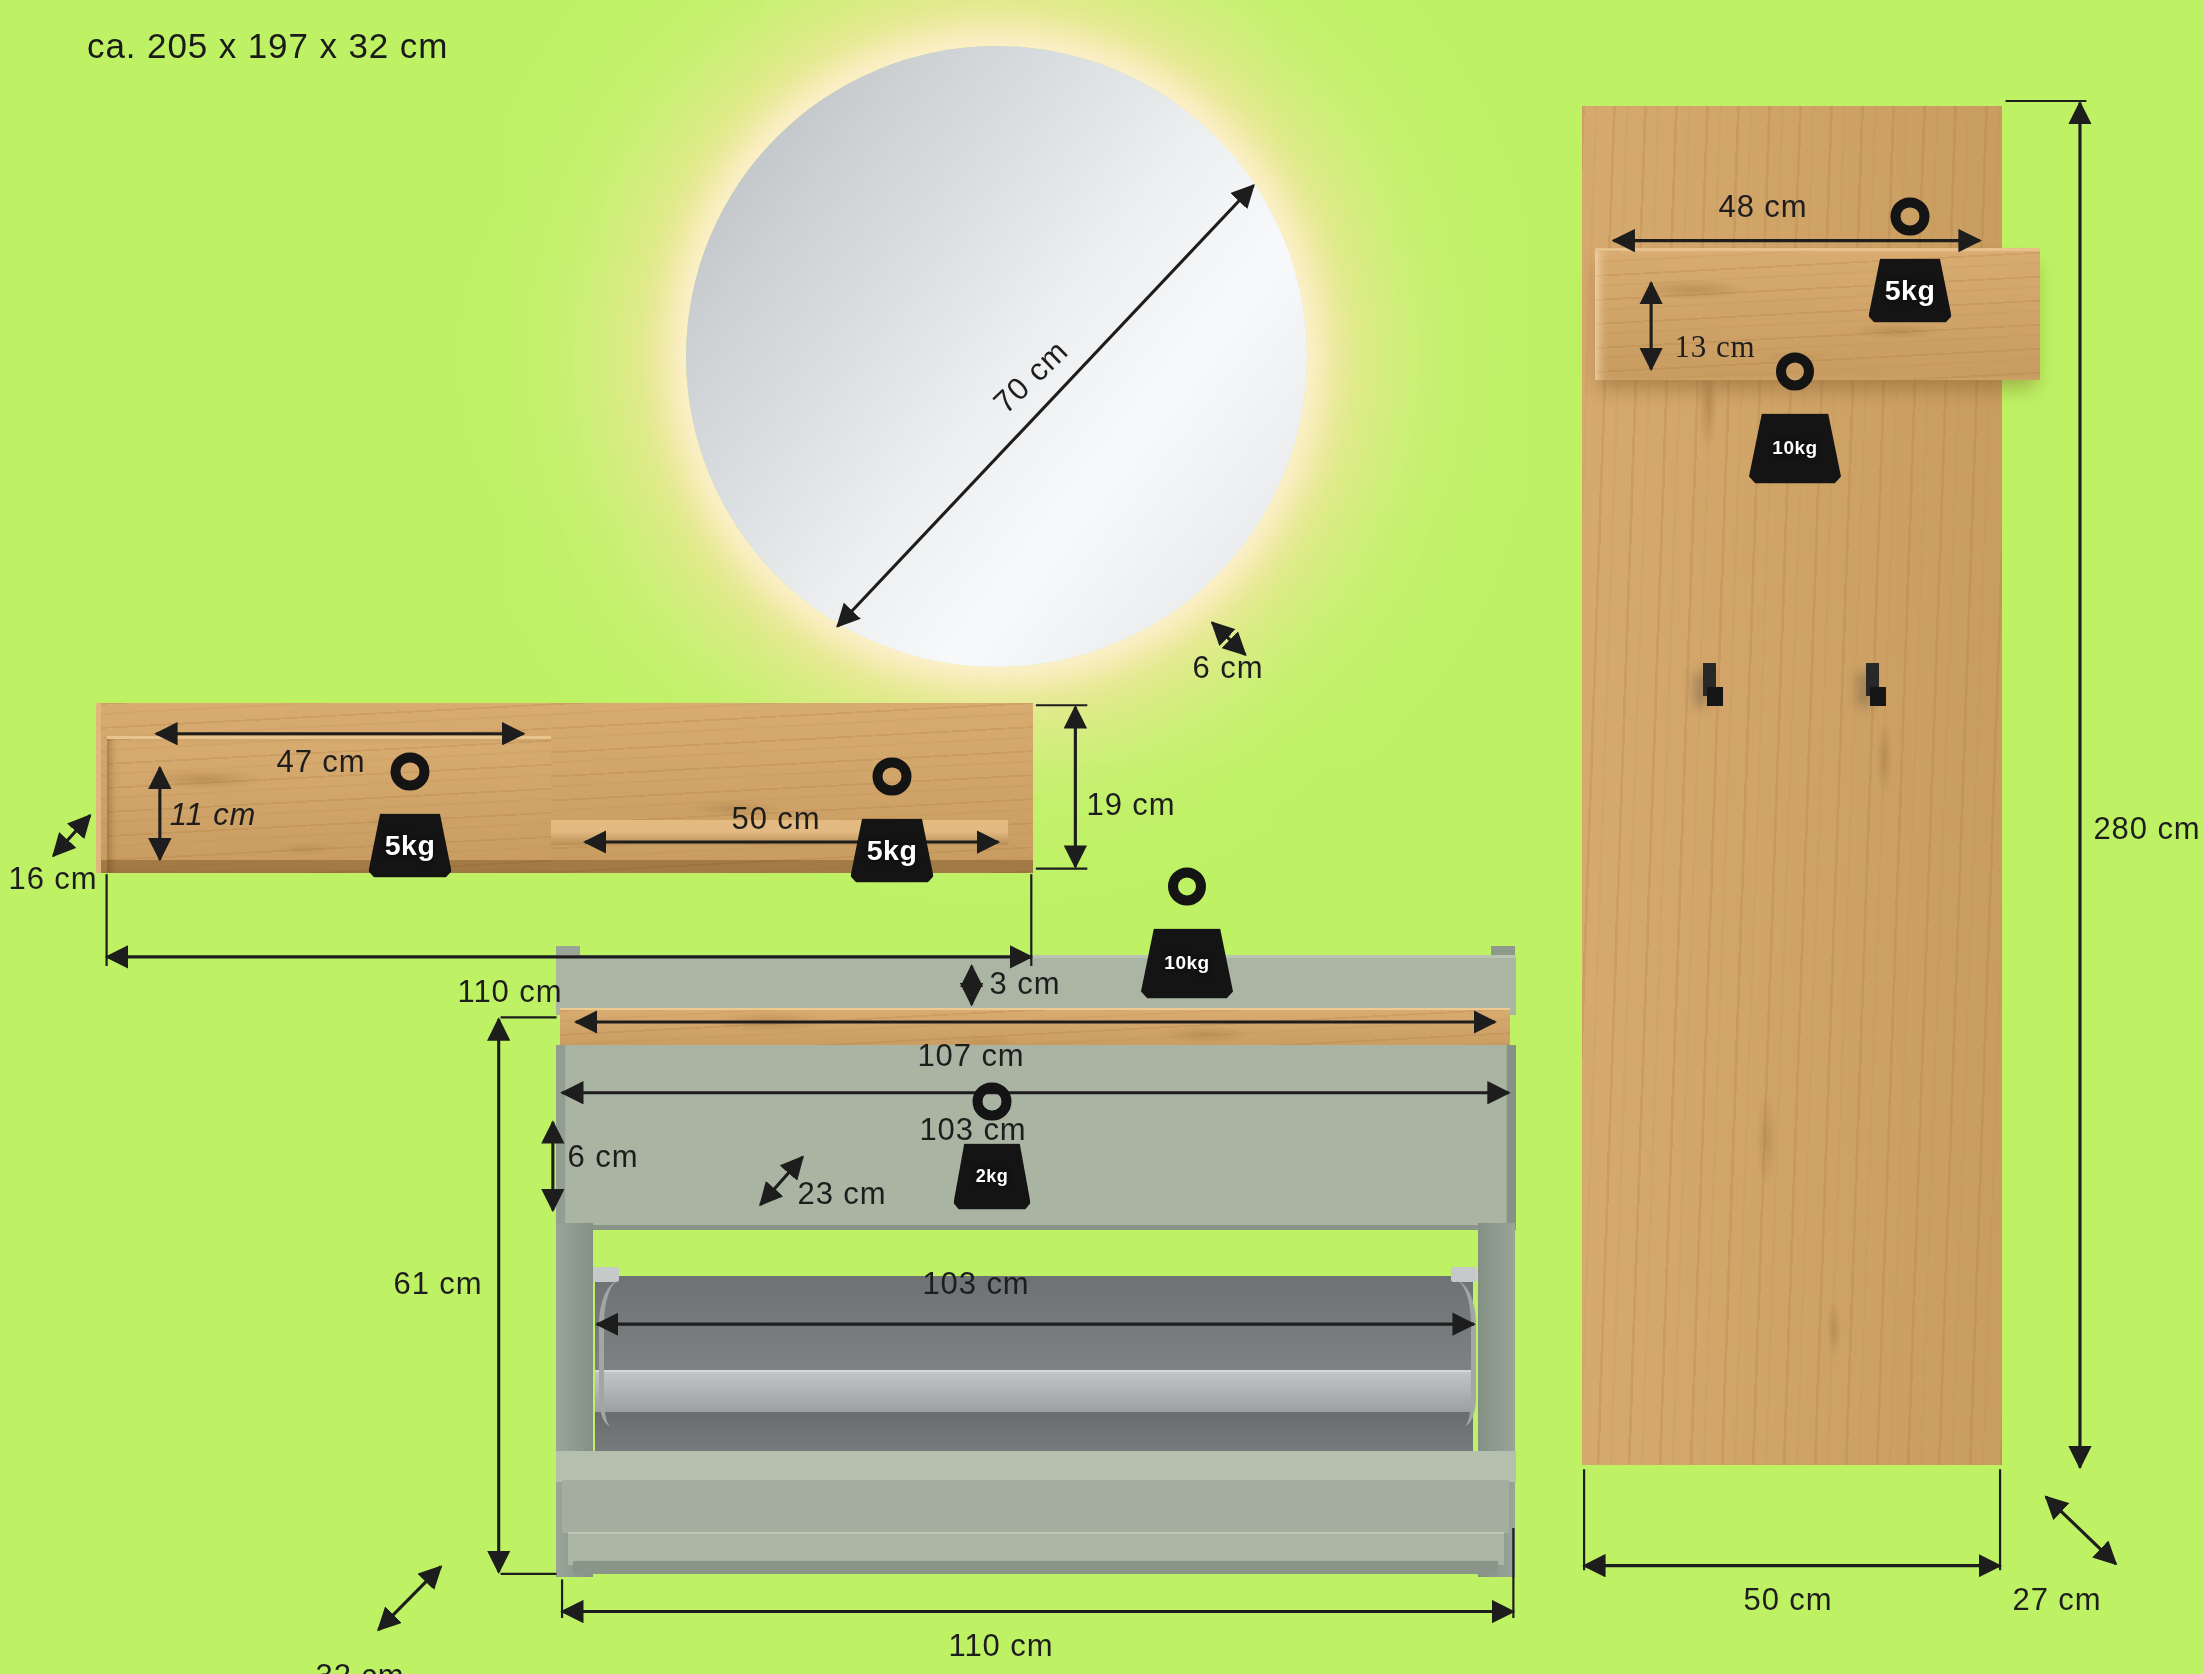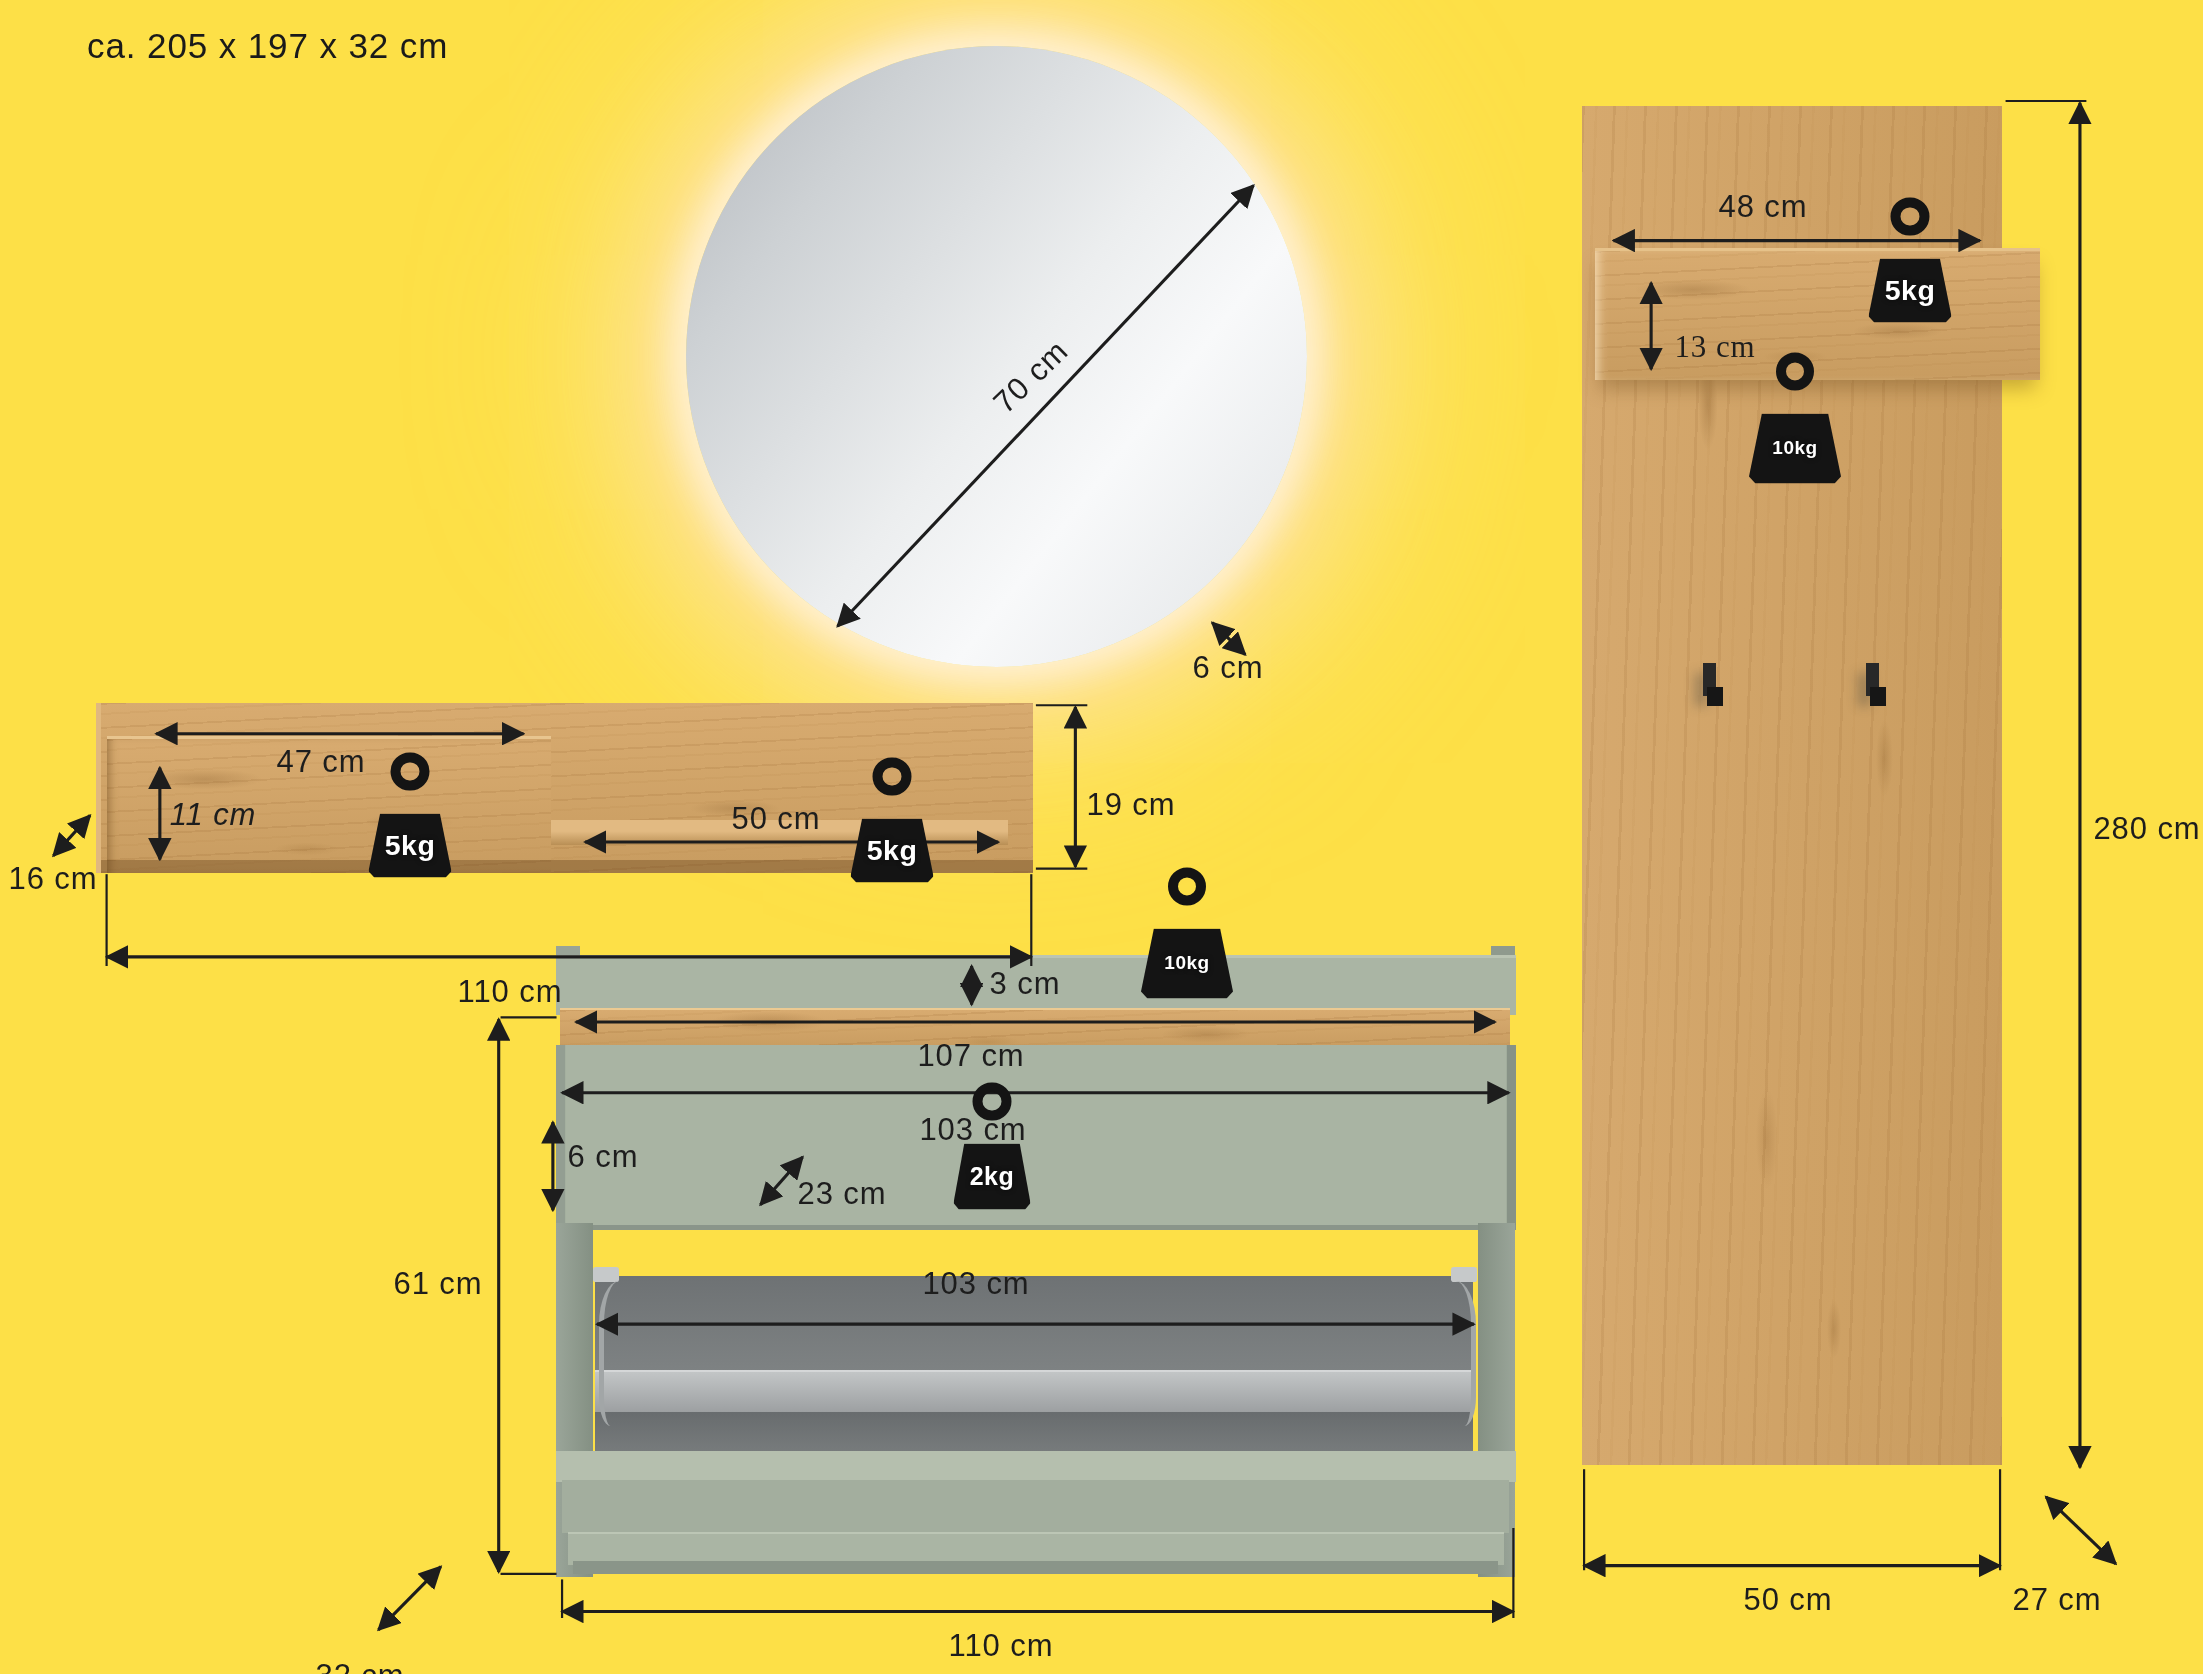--- a/index.html
+++ b/index.html
@@ -1,16 +1,16 @@
 <!DOCTYPE html>
 <html style="font-size:14.7px"><head>
 <meta charset="utf-8">
 <style>
   html,body{margin:0;padding:0;background:#ffffff;}
-  .stage{position:relative;width:2204px;height:1674px;background:#fde047;overflow:hidden;
+  .stage{position:relative;width:2204px;height:1674px;background:#bef264;overflow:hidden;
          font-family:"Liberation Sans",sans-serif;color:#1d1d1d;}
   .title{position:absolute;left:87px;top:26px;font-size:35px;letter-spacing:0.9px;color:#1a1a1a;white-space:nowrap;}
   .dim-label{position:absolute;transform:translate(-50%,-50%);font-size:31px;letter-spacing:0.9px;
              color:#1d1d1d;white-space:nowrap;}
   .dim-label.rot{transform:translate(-50%,-50%) rotate(-44deg);}
   
   .wood-h{background-color:#cfa266;background-image:
     radial-gradient(ellipse 83px 14.7px at 22% 30%, rgba(123,82,35,.25), rgba(123,82,35,0) 70%),
     radial-gradient(ellipse 64px 12px at 68% 62%, rgba(123,82,35,.22), rgba(123,82,35,0) 70%),
     radial-gradient(ellipse 46px 9.2px at 45% 82%, rgba(140,95,40,.18), rgba(140,95,40,0) 70%),
@@ -28,21 +28,21 @@
     background:linear-gradient(128deg,#b3b7bc 0%,#cdd1d4 22%,#eceeef 52%,#f8f9fa 68%,#dfe2e4 100%);
     box-shadow:0 0 37px 16.5px rgba(255,241,214,.95), 0 0 101px 51px rgba(255,224,163,.75),
                0 0 174px 101px rgba(255,237,200,.35);}
   
   .weight{position:absolute;transform:translate(-50%,-50%);display:flex;flex-direction:column;align-items:center;z-index:6;gap:31px;}
   .weight .ring{width:18.4px;height:18.4px;border:10px solid #141414;border-radius:50%;margin-bottom:-8.3px;}
   .weight .body{background:#141414;color:#ffffff;font-weight:bold;display:flex;align-items:center;justify-content:center;
     clip-path:polygon(14% 0%,86% 0%,100% 90%,93% 100%,7% 100%,0% 90%);
     width:83px;height:64px;font-size:28.5px;letter-spacing:0.5px;text-shadow:0 0 5.5px rgba(0,0,0,.6);}
   .weight.w10 .body{width:92px;height:70px;font-size:19px;}
-  .weight.w2 .body{width:77px;height:66px;font-size:25px;}
+  .weight.w2 .body{width:77px;height:66px;font-size:18px;}
   
   .piece{position:absolute;}
   .dims{position:absolute;left:0;top:0;z-index:5;pointer-events:none;}
   .dims line{stroke:#1d1d1d;}
   .dims line.dim{stroke-width:3.4px;}
   .dims line.ext{stroke-width:2.4px;}
   
   .hook{position:absolute;width:13px;height:33px;background:#282828;box-shadow:-8.3px 10px 11px rgba(70,70,60,.35);}
   .hook:after{content:"";position:absolute;left:3.7px;top:24px;width:16.5px;height:19px;background:#161616;}
   

